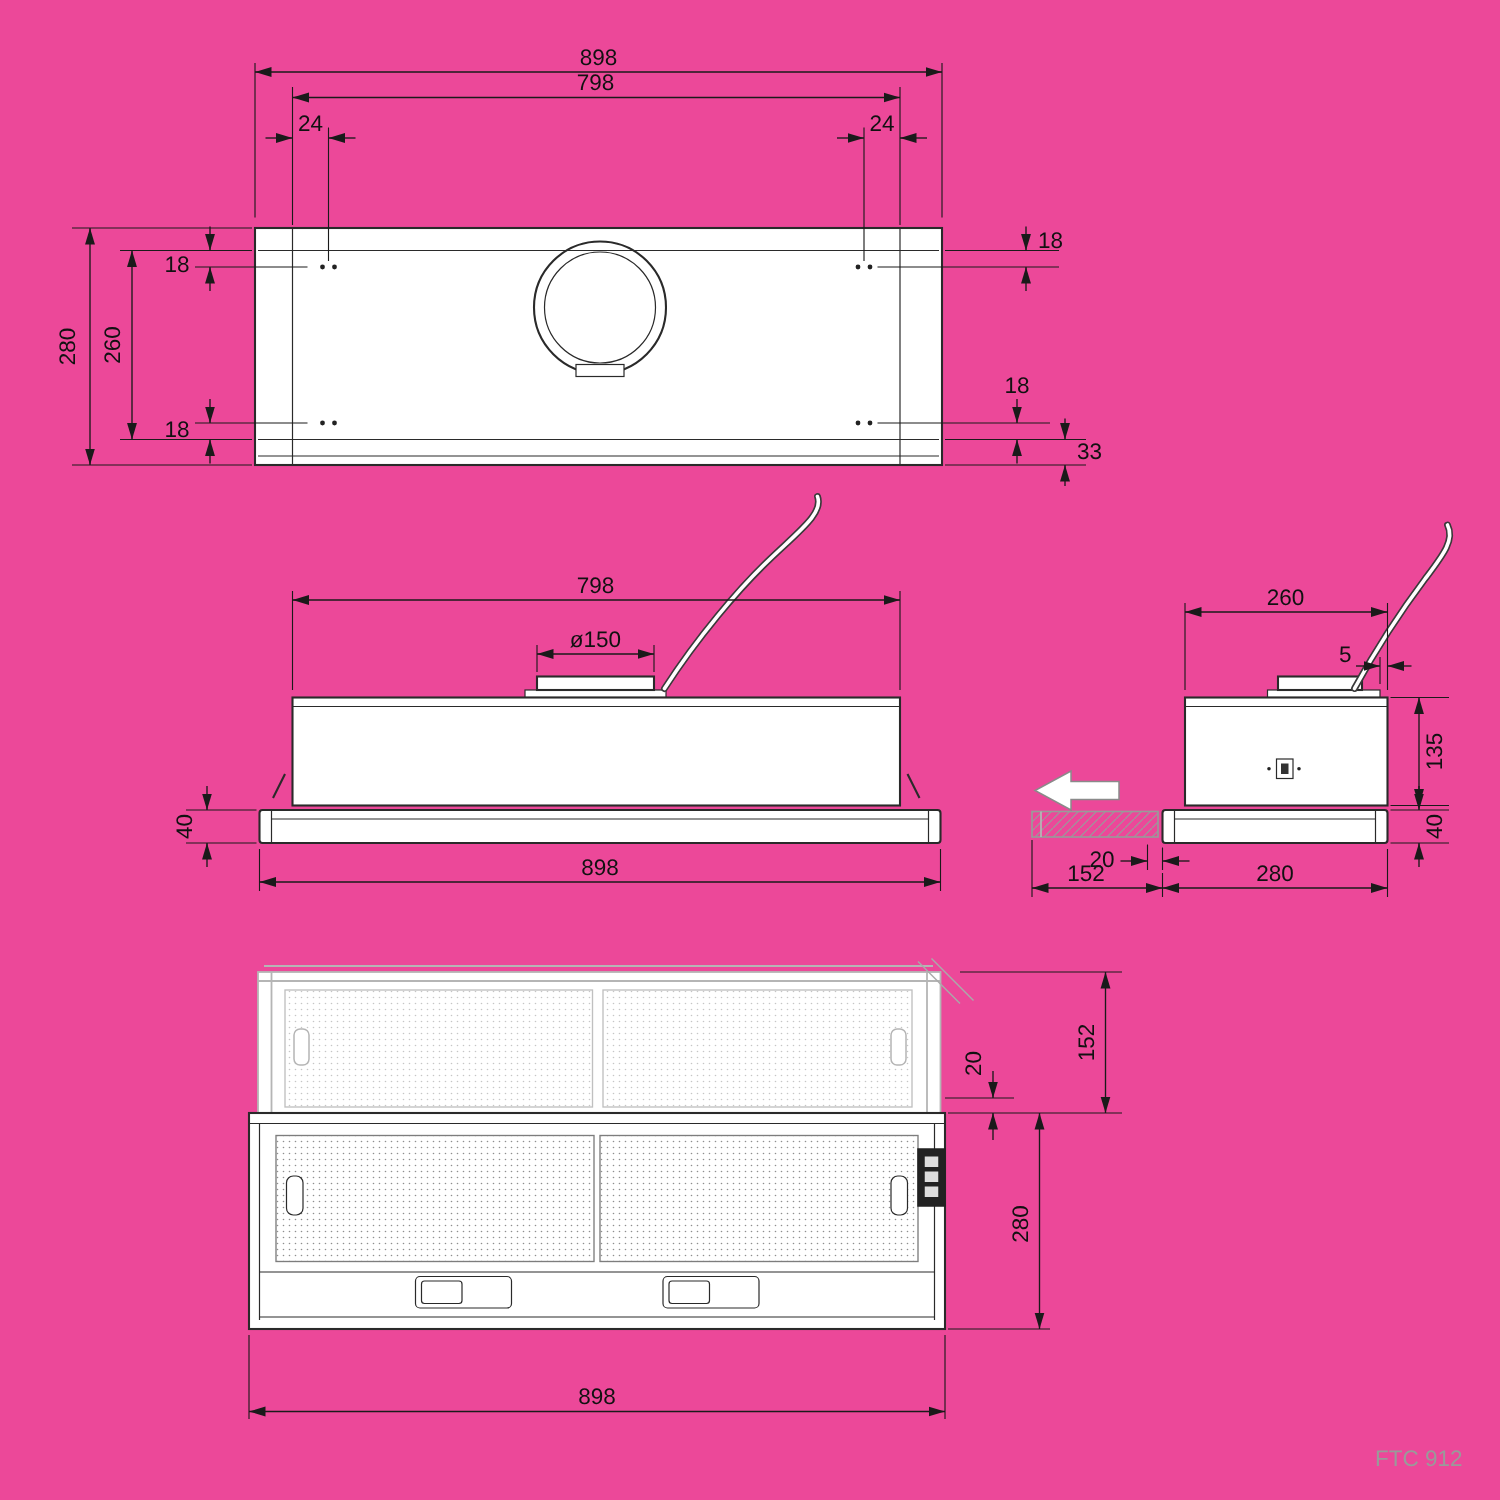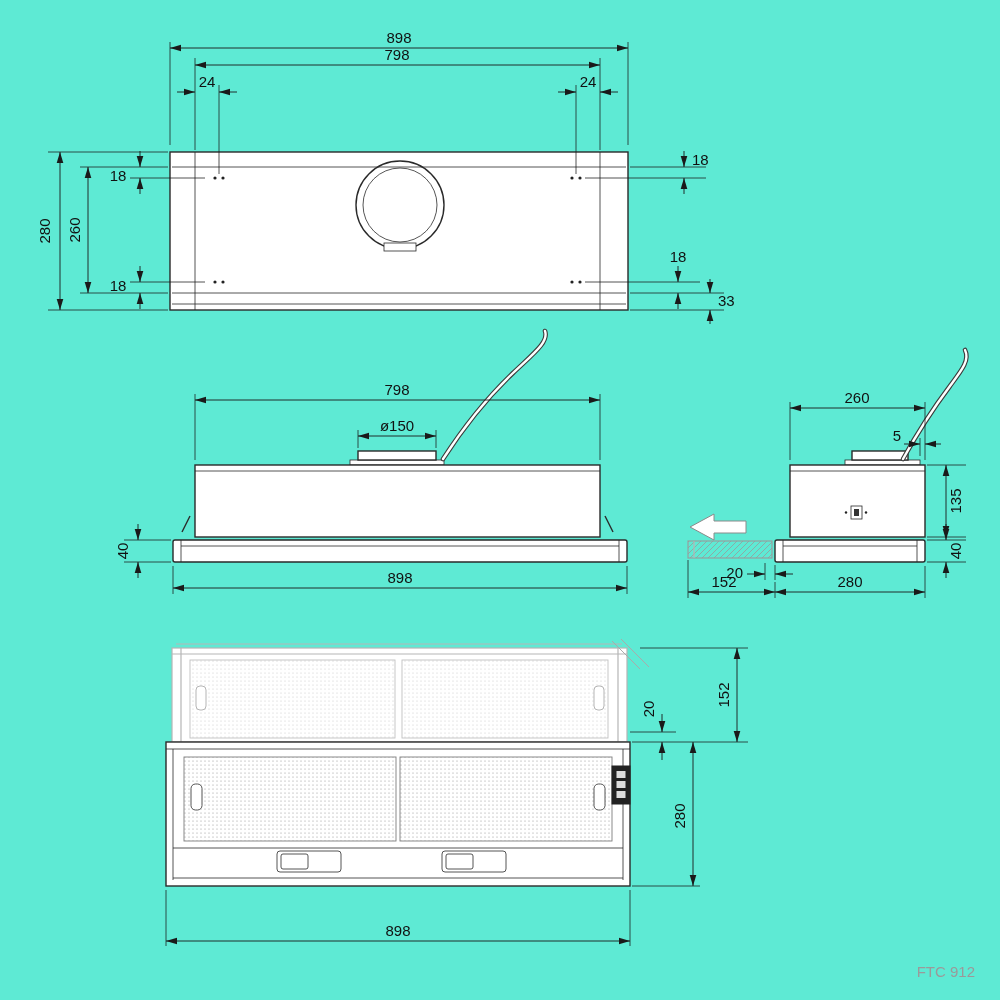--- a/index.html
+++ b/index.html
@@ -1,16 +1,16 @@
 <!DOCTYPE html>
 <html><head>
 <meta charset="utf-8">
 <style>
   html,body{margin:0;padding:0;background:#fff;}
-  .page{width:1000px;height:1000px;background:#5eead4;position:relative;overflow:hidden;}
+  .page{width:1000px;height:1000px;background:#ec4899;position:relative;overflow:hidden;}
   svg{display:block;}
   svg text{font-family:"Liberation Sans","DejaVu Sans",sans-serif;}
   .t{font-size:15px;fill:#111;}
   .tm{text-anchor:middle;}
   .te{text-anchor:end;}
   .muted{fill:#9a9a9a;}
   .ln{fill:none;stroke:#2a2a2a;stroke-width:1.4;}
   .lnf{fill:#fff;stroke:#2a2a2a;stroke-width:1.4;}
   .thin{fill:none;stroke:#2a2a2a;stroke-width:0.8;}
   .thinf{fill:#fff;stroke:#2a2a2a;stroke-width:0.8;}

